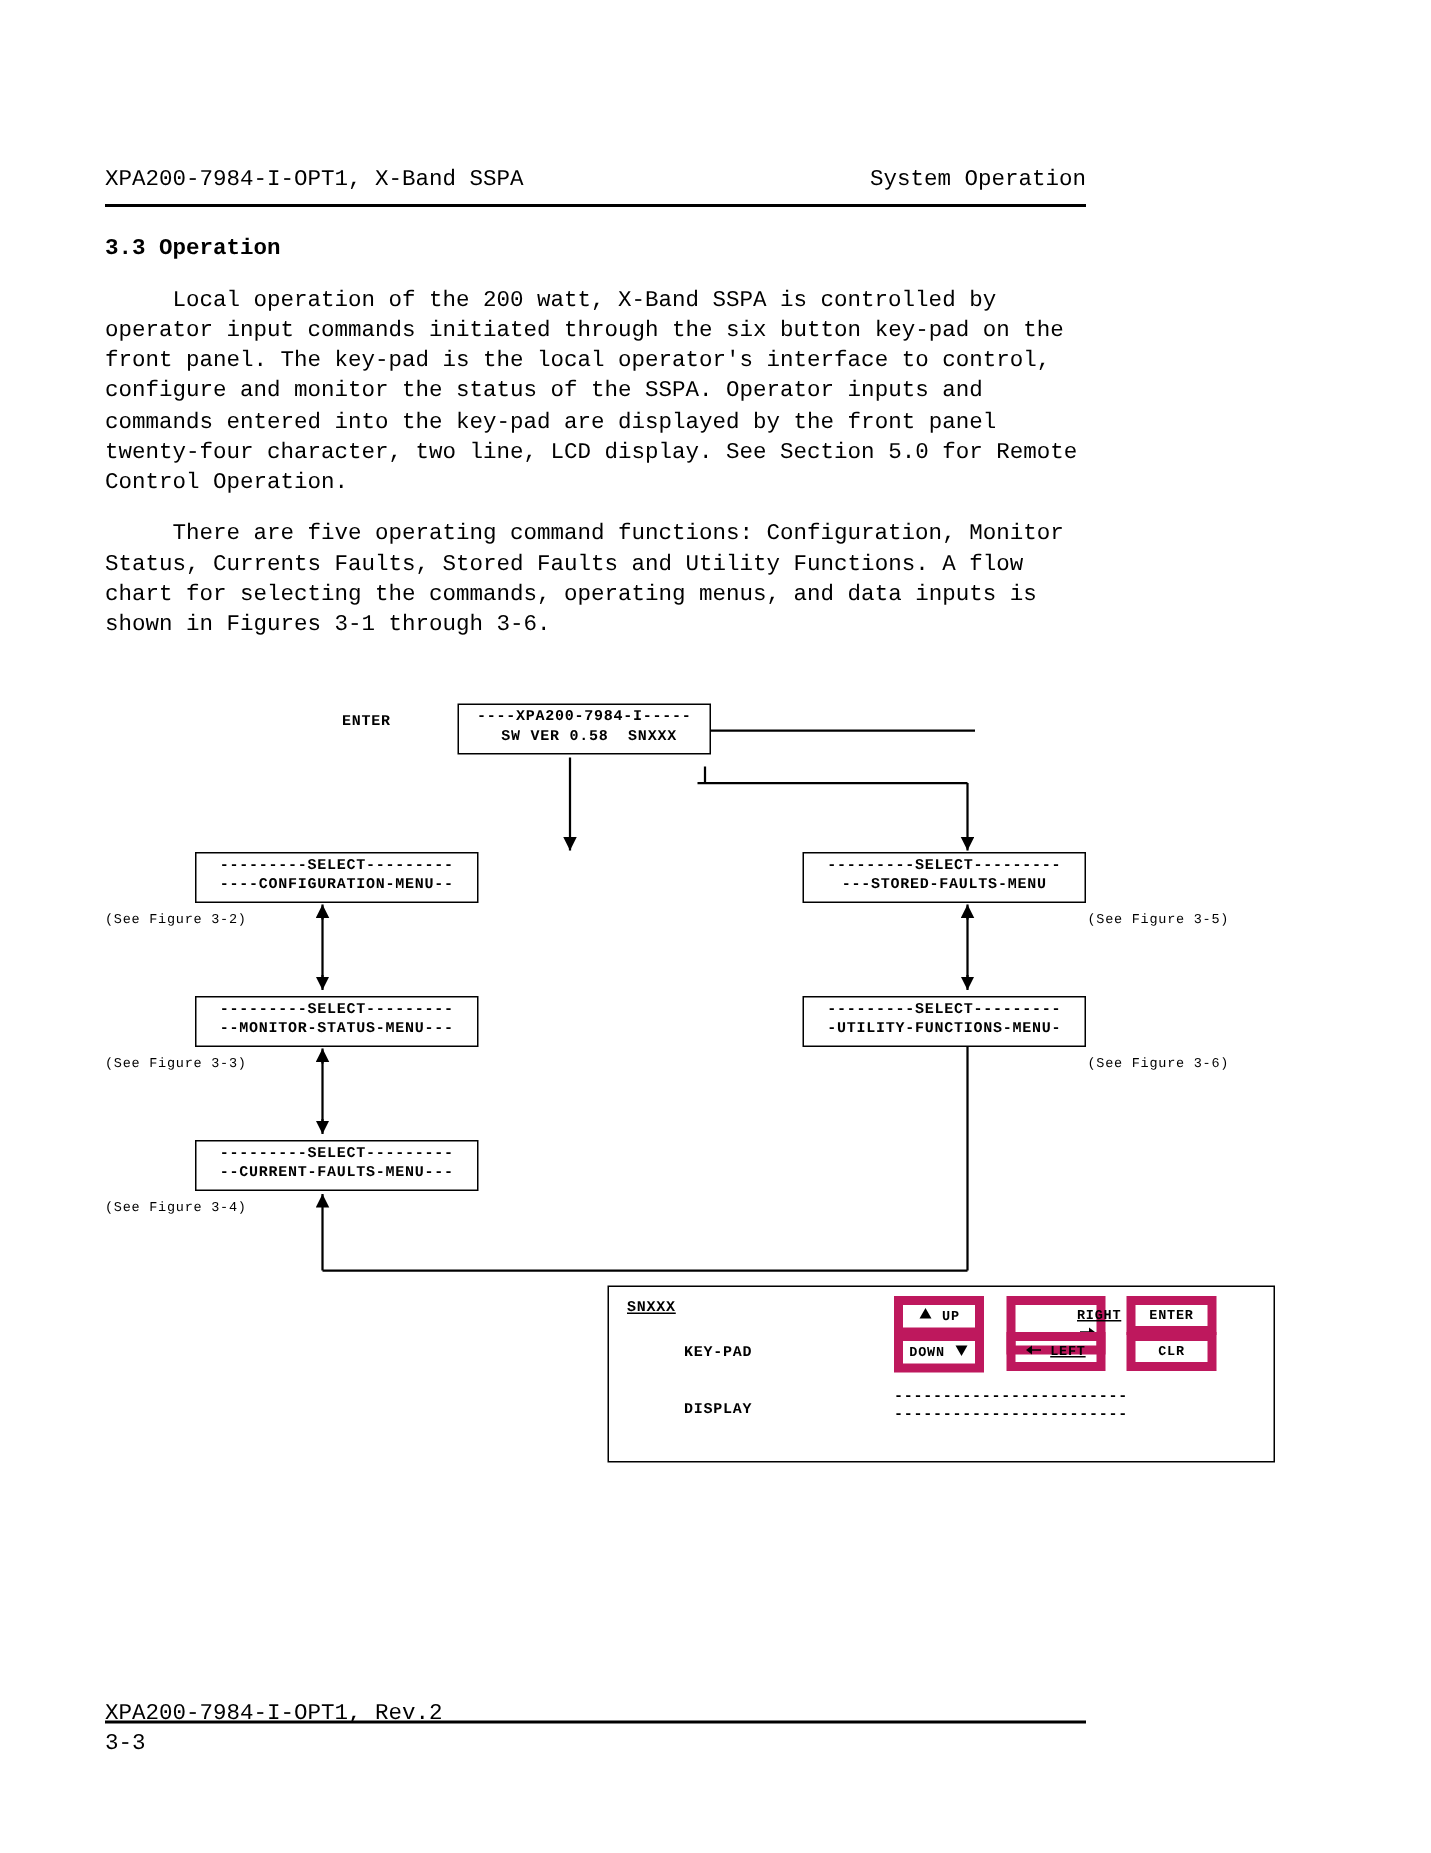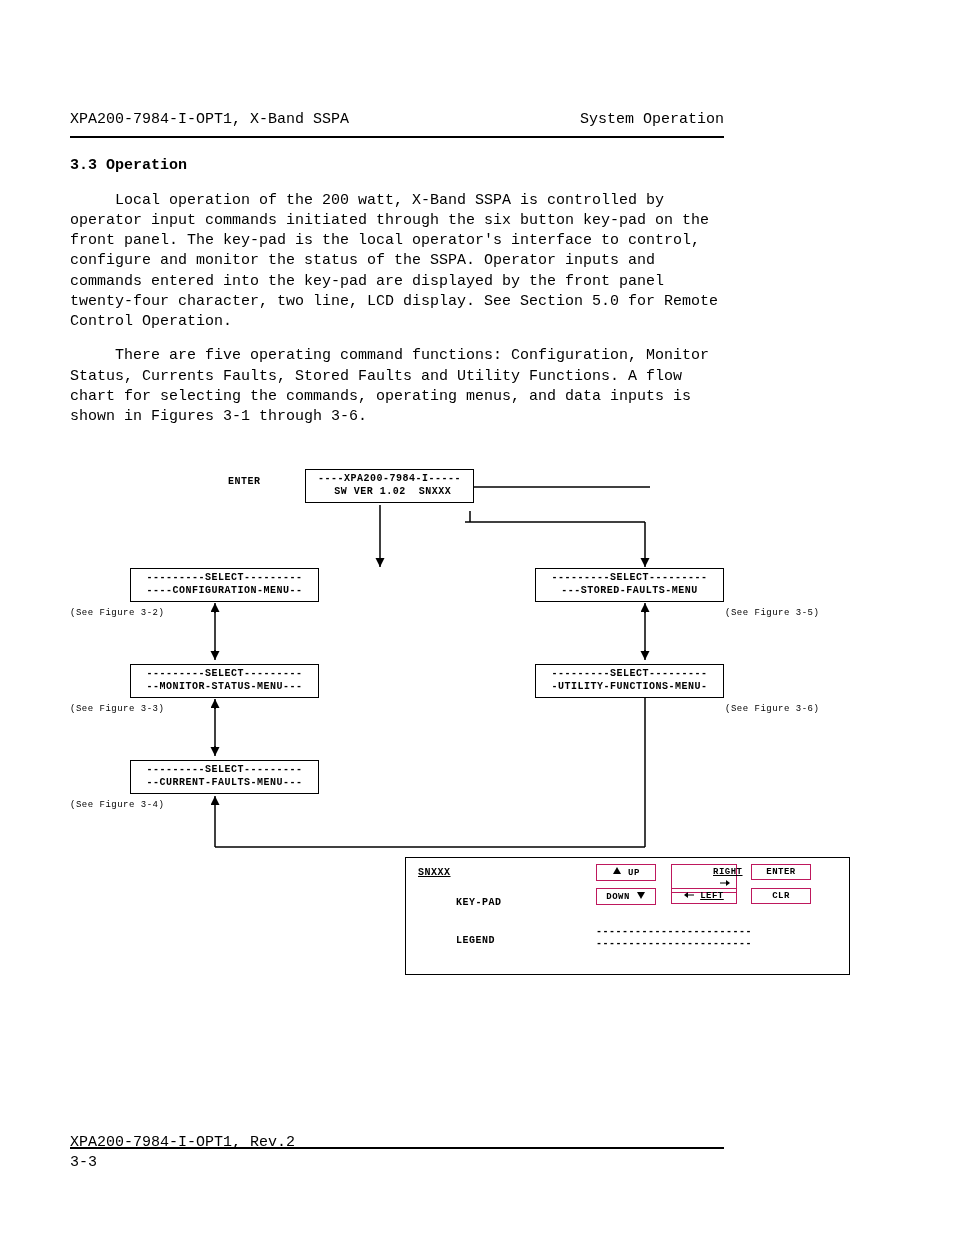--- a/index.html
+++ b/index.html
@@ -65,21 +65,21 @@
     font-size: 9px;
     white-space: nowrap;
   }
   .legend {
     position: absolute;
     border: 1px solid #000;
     box-sizing: border-box;
   }
   .lbtn {
     position:absolute;
-    border:1px solid #be185d;
+    border:6px solid #be185d;
     font-size:9px;
     font-weight:bold;
     text-align:center;
     padding: 1px 0;
     box-sizing:border-box;
   }
   .ltxt {
     position:absolute;
     font-size:10px;
     font-weight:bold;
@@ -168,21 +168,21 @@
       <line x1="575" y1="146" x2="575" y2="136" stroke="#000" stroke-width="1.5" marker-end="url(#ah)"></line>
       <line x1="575" y1="183" x2="575" y2="193" stroke="#000" stroke-width="1.5" marker-end="url(#ah)"></line>
       <line x1="575" y1="143" x2="575" y2="186" stroke="#000" stroke-width="1.5"></line>
 
       <line x1="575" y1="229" x2="575" y2="380" stroke="#000" stroke-width="1.5"></line>
     </svg>
 
     <span class="dlabel" style="left:158px; top:8px;">ENTER</span>
 
     <div class="dbox" style="left:235px; top:2px; width:155px;">----XPA200-7984-I-----
- SW VER 1.02  SNXXX</div>
+ SW VER 0.58  SNXXX</div>
 
     <div class="dbox" style="left:60px; top:101px; width:175px;">---------SELECT---------
 ----CONFIGURATION-MENU--</div>
     <span class="dnote" style="left:0px; top:140px;">(See Figure 3-2)</span>
 
     <div class="dbox" style="left:60px; top:197px; width:175px;">---------SELECT---------
 --MONITOR-STATUS-MENU---</div>
     <span class="dnote" style="left:0px; top:236px;">(See Figure 3-3)</span>
 
     <div class="dbox" style="left:60px; top:293px; width:175px;">---------SELECT---------
@@ -193,21 +193,21 @@
 ---STORED-FAULTS-MENU</div>
     <span class="dnote" style="left:655px; top:140px;">(See Figure 3-5)</span>
 
     <div class="dbox" style="left:465px; top:197px; width:175px;">---------SELECT---------
 -UTILITY-FUNCTIONS-MENU-</div>
     <span class="dnote" style="left:655px; top:236px;">(See Figure 3-6)</span>
 
     <div class="legend" style="left:335px; top:390px; width:445px; height:118px;">
       <span class="ltxt" style="left:12px; top:8px;">SNXXX</span>
       <span class="lplain" style="left:50px; top:38px;">KEY-PAD</span>
-      <span class="lplain" style="left:50px; top:76px;">LEGEND</span>
+      <span class="lplain" style="left:50px; top:76px;">DISPLAY</span>
 
       <div class="lbtn" style="left:190px; top:6px; width:60px;">
         <svg width="10" height="10" viewBox="0 0 10 10" style="vertical-align:-1px">
             <path d="M5 1 L9 8 L1 8 Z" fill="#000"></path>
           </svg>
         <span>UP</span>
       </div>
       <div class="lbtn" style="left:265px; top:6px; width:66px;padding-left:41px;">
         <span style="text-decoration:underline">RIGHT</span>
         <svg width="10" height="8" viewBox="0 0 10 8" style="vertical-align:-1px">

